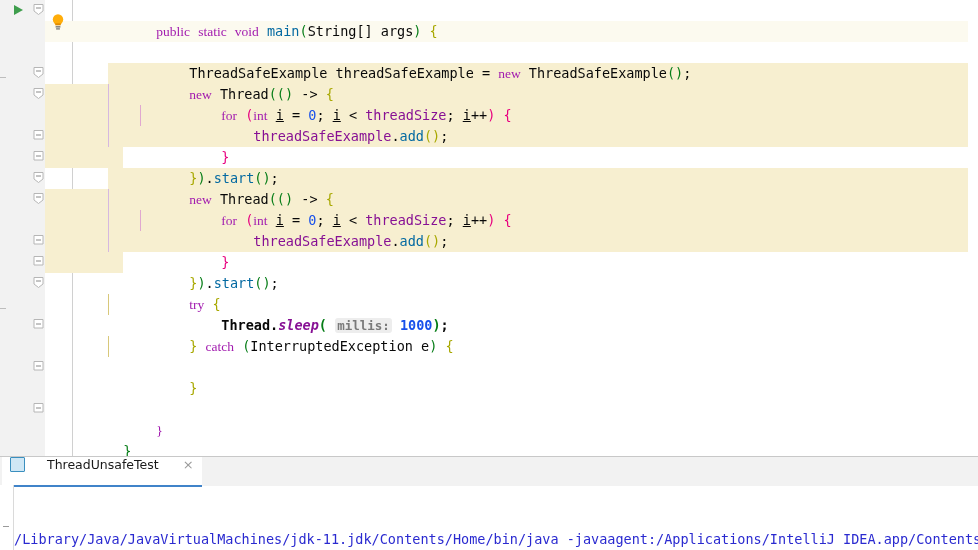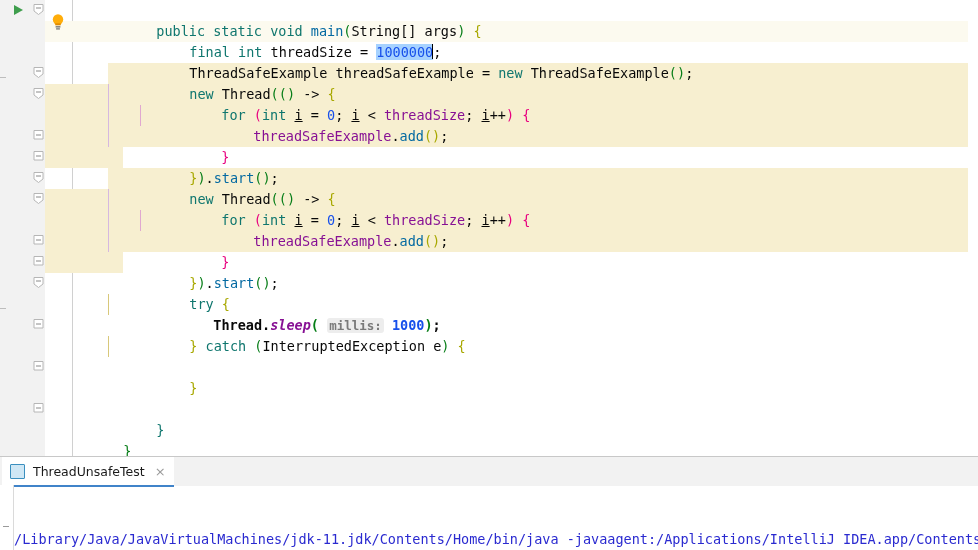--- a/index.html
+++ b/index.html
@@ -58,21 +58,21 @@
   .txt {
     position: absolute; left: 0; top: 0; height: 21px;
     padding-left: 0; z-index: 3;
   }
   
   .iguide {
     position: absolute; width: 1px; height: 21px; top: 0; z-index: 2;
   }
 
   
-  .kw   { color: #0f766e; }
+  .kw   { color: #a21caf; font-family: Liberation Serif, serif; }
   .plain{ color: #080808; }
   .num  { color: #1750eb; }
   .par  { color: #067d17; }
   .brc  { color: #a8a800; }
   .brc2 { color: #e8007f; }
   .fld  { color: #871094; }
   .stat { color: #871094; font-style: italic; }
   .mth  { color: #0369a1; }
   .loc  { color: #080808; text-decoration: underline; }
   .grn  { color: #067d17; }
@@ -109,21 +109,21 @@
   #console-panel {
     position: absolute; left: 0; top: 456px; width: 978px; height: 94px;
     background: #ffffff;
   }
   .tabstrip {
     position: absolute; left: 0; top: 0; width: 978px; height: 29px;
     background: #f2f2f2; border-top: 1px solid #c8c8c8;
   }
   .tab {
     position: absolute; left: 2px; top: 0; height: 28px;
-    display: flex; align-items: center; gap: 8px;
+    display: flex; gap: 22px;
     padding: 0 8px 0 8px; background: #ffffff;
     border-bottom: 2px solid #4083c9;
   }
   .tab-icon {
     width: 13px; height: 13px; border: 1.6px solid #3a8fbf;
     background: #cfe7f5; border-radius: 1px;
   }
   .tab-label {
     font-family: "DejaVu Sans", "Liberation Sans", sans-serif;
     font-size: 12.5px; color: #1a1a1a;
@@ -160,23 +160,20 @@
     <div id="code">
 
       <div class="row" style="top:0px;position:absolute;left:0;width:978px;">
         <span class="txt" style="left:75px;">
           <span class="kw">public</span><span class="plain"> </span><span class="kw">static</span><span class="plain"> </span><span class="kw">void</span><span class="plain"> </span><span class="mth">main</span><span class="par">(</span><span class="plain">String</span><span class="plain">[] </span><span class="plain">args</span><span class="par">)</span><span class="plain"> </span><span class="brc">{</span>
         </span>
       </div>
 
       <div class="row" style="top:21px;position:absolute;left:0;width:978px;">
         <div class="hl-cur"></div>
-        <span class="txt" style="left:108px;">
-          <span class="kw">final</span><span class="plain"> </span><span class="kw">int</span><span class="plain"> </span><span class="plain">threadSize</span><span class="plain"> = </span><span class="num sel">1000000</span><span class="caret"></span><span class="plain">;</span>
-        </span>
       </div>
 
       <div class="row" style="top:42px;position:absolute;left:0;width:978px;">
         <span class="txt" style="left:108px;">
           <span class="plain">ThreadSafeExample</span><span class="plain"> </span><span class="plain">threadSafeExample</span><span class="plain"> = </span><span class="kw">new</span><span class="plain"> </span><span class="plain">ThreadSafeExample</span><span class="par">()</span><span class="plain">;</span>
         </span>
       </div>
 
       <div class="row" style="top:63px;position:absolute;left:0;width:978px;">
         <div class="hl-right"></div>
@@ -257,21 +254,21 @@
       </div>
 
       <div class="row" style="top:273px;position:absolute;left:0;width:978px;">
         <span class="txt" style="left:108px;">
           <span class="kw">try</span><span class="plain"> </span><span class="brc">{</span>
         </span>
       </div>
 
       <div class="row" style="top:294px;position:absolute;left:0;width:978px;">
         <div class="iguide" style="left:108px;background:#d8c87a;"></div>
-        <span class="txt" style="left:132px;font-weight:bold;">
+        <span class="txt" style="left:140px;font-weight:bold;">
           <span class="plain">Thread</span><span class="plain">.</span><span class="stat">sleep</span><span class="par">(</span><span class="plain"> </span><span class="hint">millis:</span><span class="plain"> </span><span class="num">1000</span><span class="par">)</span><span class="plain">;</span>
         </span>
       </div>
 
       <div class="row" style="top:315px;position:absolute;left:0;width:824px;">
         <span class="txt" style="left:108px;">
           <span class="brc">}</span><span class="plain"> </span><span class="kw">catch</span><span class="plain"> </span><span class="par">(</span><span class="plain">InterruptedException</span><span class="plain"> </span><span class="plain">e</span><span class="par">)</span><span class="plain"> </span><span class="brc">{</span>
         </span>
       </div>
 

